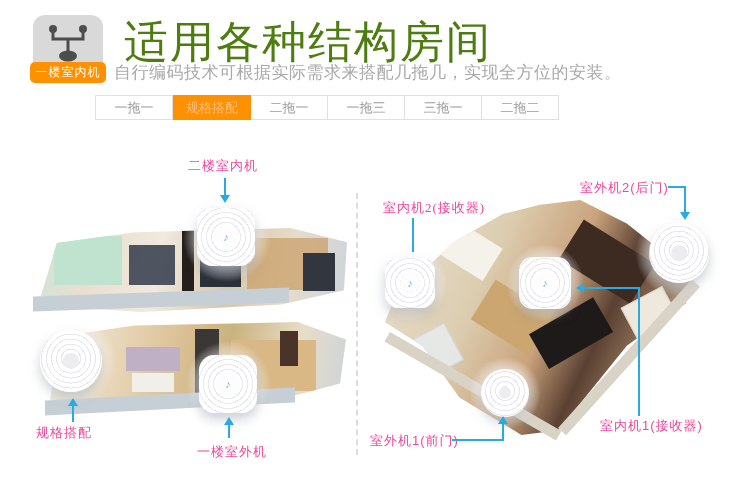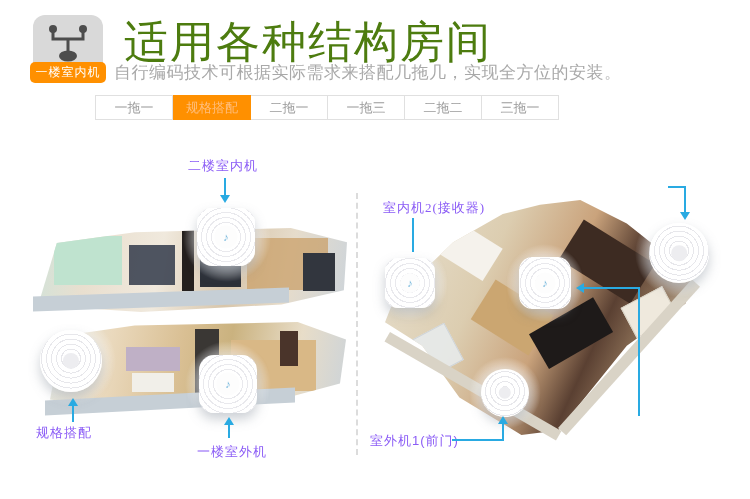--- a/index.html
+++ b/index.html
@@ -59,21 +59,21 @@
   .dev-round .core { width:26%; height:26%; background:#ededf0; }
 
   
   .vline,.hline { position:absolute; background:#29aae2; }
   .vline { width:2px; } .hline { height:2px; }
   .arr { position:absolute; width:0; height:0; }
   .arr-down { border-left:5px solid transparent; border-right:5px solid transparent; border-top:8px solid #29aae2; }
   .arr-up   { border-left:5px solid transparent; border-right:5px solid transparent; border-bottom:8px solid #29aae2; }
   .arr-left { border-top:5px solid transparent; border-bottom:5px solid transparent; border-right:8px solid #29aae2; }
 
-  .callout { position:absolute; font-size:13px; color:#8b5cf6; letter-spacing:1px; white-space:nowrap; }
+  .callout { position:absolute; font-size:13px; color:#ec4899; letter-spacing:1px; white-space:nowrap; }
 </style>
 </head>
 <body>
 
 <div class="stage">
 
   <div class="hdr-icon">
     <svg width="46" height="46" viewBox="0 0 46 46">
       <circle cx="8" cy="6" r="4" fill="#4d4d4d"></circle>
       <circle cx="38" cy="6" r="4" fill="#4d4d4d"></circle>
@@ -83,22 +83,22 @@
   </div>
   <div class="hdr-badge">一楼室内机</div>
   <div class="hdr-title">适用各种结构房间</div>
   <div class="hdr-sub">自行编码技术可根据实际需求来搭配几拖几，实现全方位的安装。</div>
 
   <div class="tabs">
     <div class="tab">一拖一</div>
     <div class="tab active">规格搭配</div>
     <div class="tab">二拖一</div>
     <div class="tab">一拖三</div>
+    <div class="tab">三拖一</div>
     <div class="tab">二拖二</div>
-    <div class="tab">三拖一</div>
   </div>
 
   <div class="divider"></div>
 
   <div>
     <div class="poly lh-f2">
       <div class="patch" style="left:6%;top:10%;width:22%;height:58%;background:#bfe3cf;"></div>
       <div class="patch" style="left:30%;top:20%;width:15%;height:48%;background:#31394a;opacity:.85;"></div>
       <div class="patch" style="left:47%;top:0;width:4%;height:75%;background:#241f1d;"></div>
       <div class="patch" style="left:53%;top:28%;width:13%;height:42%;background:#2c3038;"></div>
@@ -173,26 +173,28 @@
   <div class="vline" style="left:72px;top:405px;height:17px;"></div>
   <div class="callout" style="left:36px;top:424px;">规格搭配</div>
 
   <div class="arr arr-up" style="left:224px;top:417px;"></div>
   <div class="vline" style="left:228px;top:424px;height:14px;"></div>
   <div class="callout" style="left:197px;top:443px;">一楼室外机</div>
 
   <div class="callout" style="left:383px;top:199px;font-family:Liberation Serif, serif;">室内机2(接收器)</div>
   <div class="vline" style="left:412px;top:218px;height:34px;"></div>
 
+  <div class="callout" style="left:580px;top:179px;">室外机2(后门)</div>
   <div class="hline" style="left:668px;top:186px;width:18px;"></div>
   <div class="vline" style="left:684px;top:186px;height:26px;"></div>
   <div class="arr arr-down" style="left:680px;top:212px;"></div>
 
   <div class="callout" style="left:370px;top:432px;">室外机1(前门)</div>
   <div class="hline" style="left:452px;top:439px;width:52px;"></div>
   <div class="vline" style="left:502px;top:424px;height:17px;"></div>
   <div class="arr arr-up" style="left:498px;top:416px;"></div>
 
   <div class="arr arr-left" style="left:576px;top:283px;"></div>
   <div class="hline" style="left:584px;top:287px;width:56px;"></div>
   <div class="vline" style="left:638px;top:287px;height:129px;"></div>
+  <div class="callout" style="left:600px;top:417px;">室内机1(接收器)</div>
 
 </div>
 
 </body></html>

